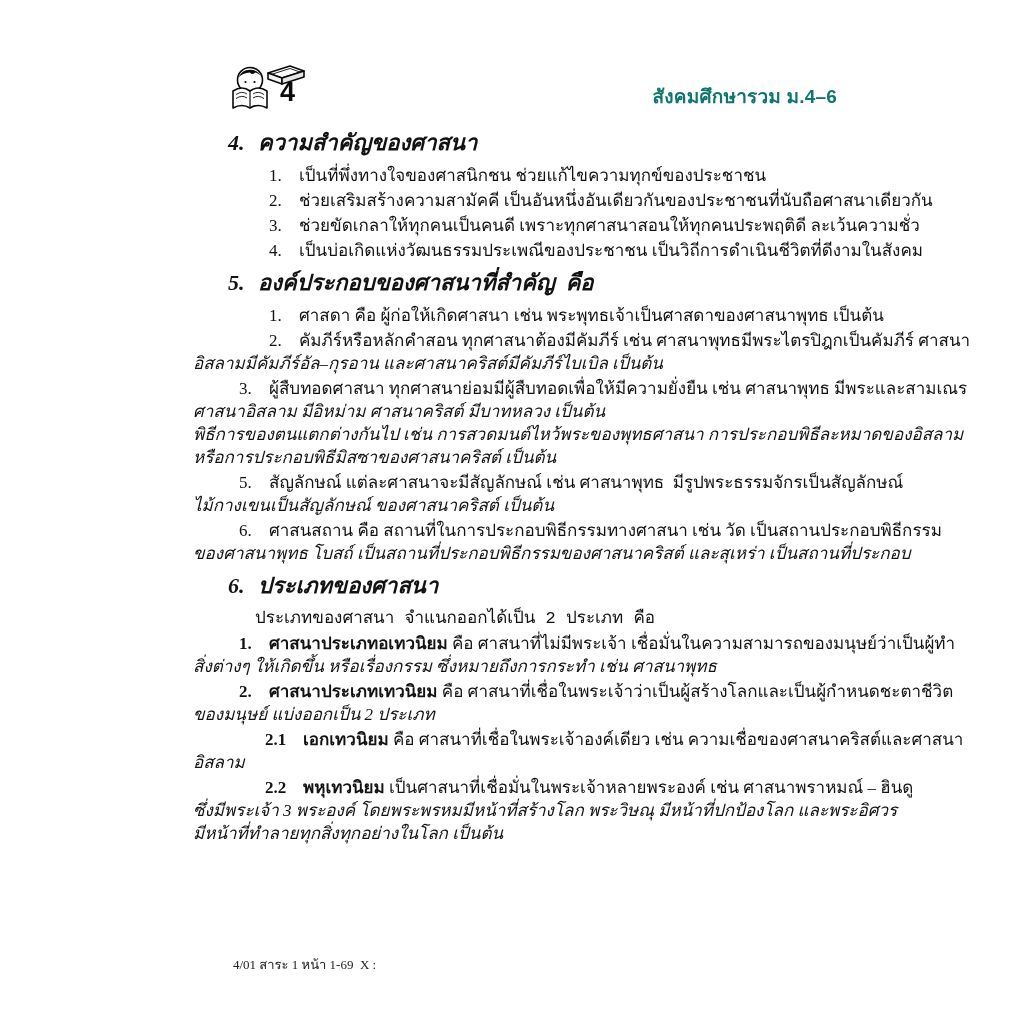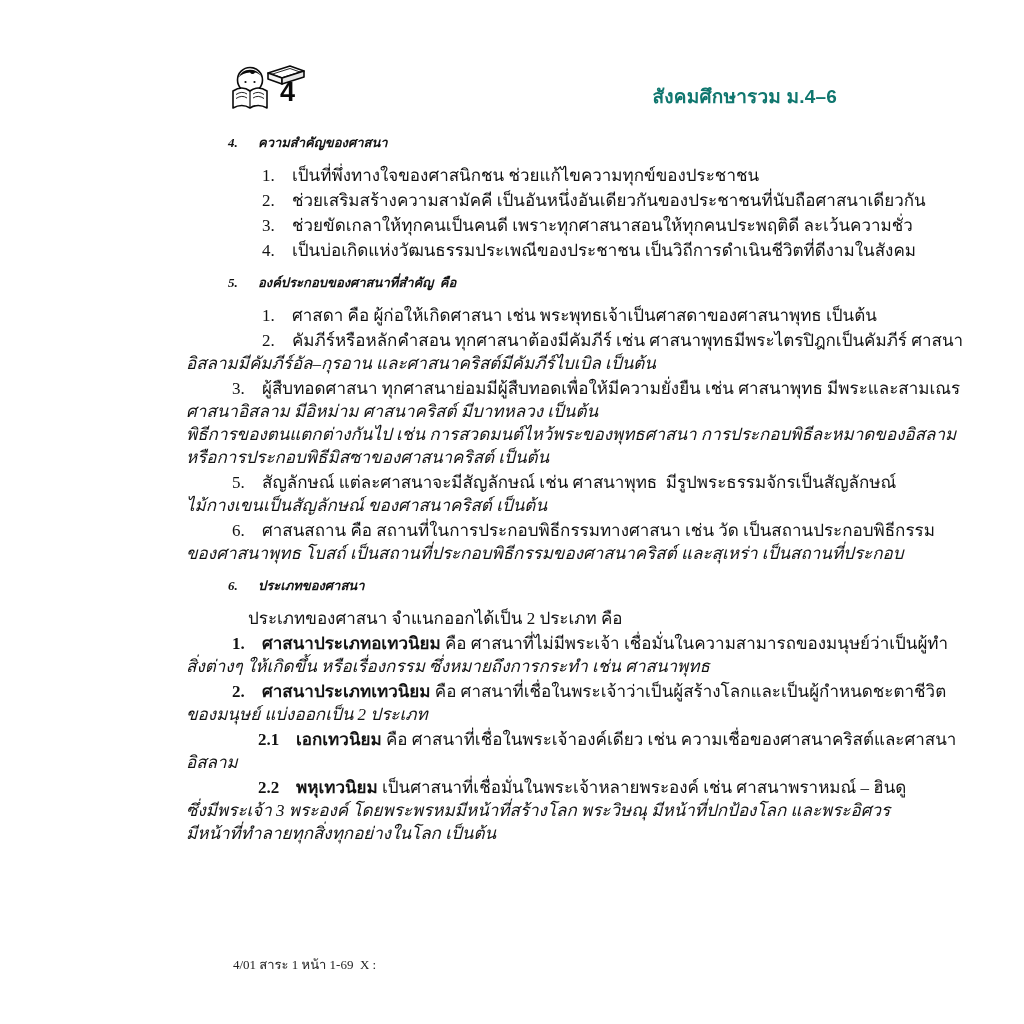--- a/index.html
+++ b/index.html
@@ -25,31 +25,31 @@
   .header-right{
     position:absolute;right:187px;top:81px;
     font-family:"Liberation Sans","DejaVu Sans",sans-serif;
     font-weight:bold;font-size:19px;letter-spacing:.2px;color:#0f766e;
     white-space:pre;
   }
   
   .doc{
     position:absolute;left:186px;top:130px;width:660px;
   }
-  .blk{white-space:pre;font-size:17px;line-height:23px;height:23px;}
+  .blk{white-space:pre;font-size:17px;line-height:23px;height:23px;margin-left:7px;}
   .heading{
     font-weight:bold;font-style:italic;
-    font-size:13px;line-height:25px;height:25px;
+    font-size:22px;line-height:25px;height:25px;
     padding-left:42px;margin:8px 0 9px 0;
   }
   .heading:first-child{margin-top:0;}
   .hnum{display:inline-block;width:30px;}
   .line.list{padding-left:76px;margin-top:2px;}
   .line.para{padding-left:46px;margin-top:2px;}
-  .line.intro{padding-left:62px;margin-top:2px;}
+  .line.intro{padding-left:62px;margin-top:2px;font-family:Liberation Mono, monospace;}
   .line.sub{padding-left:72px;margin-top:2px;}
   .line.cont{padding-left:0;font-style:italic;}
   .num{display:inline-block;width:30px;}
   .sub .num{width:38px;}
   .bold{font-weight:bold;}
   
   .footer{
     position:absolute;left:185px;top:954px;
     font-size:13px;color:#222;white-space:pre;margin-left:48px;
   }

